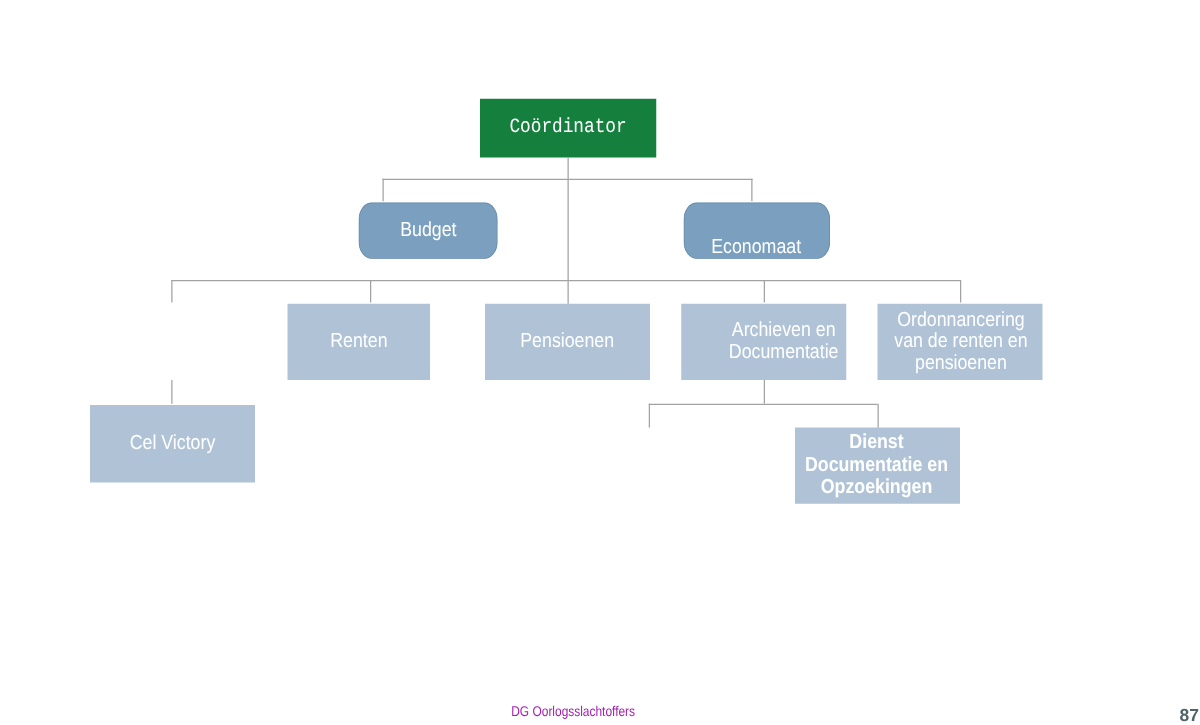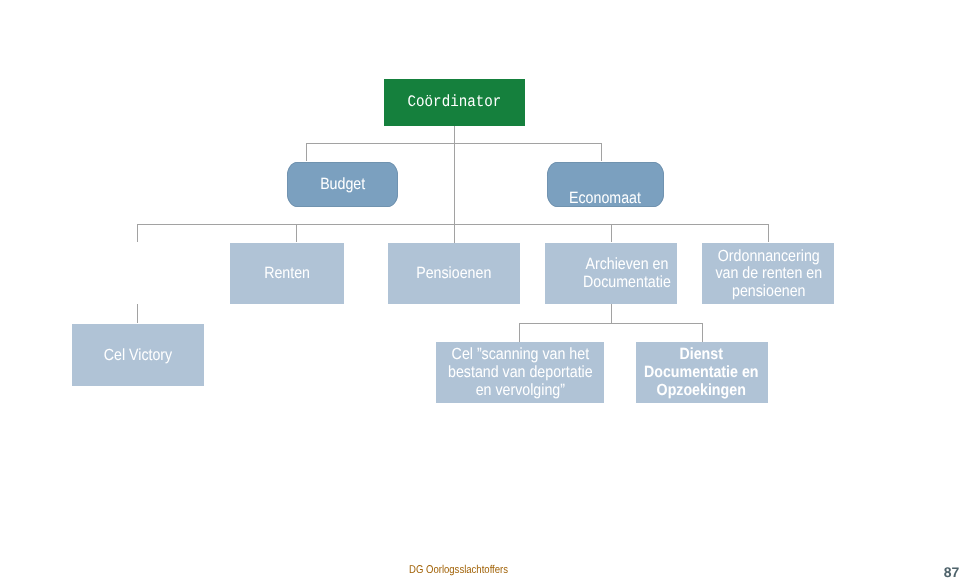--- a/index.html
+++ b/index.html
@@ -33,21 +33,21 @@
 
   .n-root  { background:#15803d;font-family:Liberation Mono, monospace; }
   .n-mid   { background:#7ba0bf; border-radius:10.5px / 13.5px;
              box-shadow:inset 0 0 0 0.7px #6d8eab; }
   .n-leaf  { background:#b0c3d6; }
 
   .conn { position:absolute; background:#a2a2a2; }
   .conn.v { width:1px; }
   .conn.h { height:1px; }
 
-  .footer-text { position:absolute; color:#a16207; white-space:nowrap; }
+  .footer-text { position:absolute; color:#a21caf; white-space:nowrap; }
   .footer-text span { display:inline-block; font-size:11.3px; transform:scaleX(0.845); transform-origin:left center; }
   .page-num { position:absolute; font-size:14px; color:#4f636b; font-weight:bold; }
 </style>
 </head>
 <body>
 
 <div id="page">
 
 
   <div class="node n-root" style="left:383.5px; top:78.5px; width:141.5px; height:47.5px;">
@@ -73,25 +73,20 @@
   </div>
   <div class="node n-leaf" style="left:702.3px; top:242.5px; width:132px; height:61.8px;">
     <span class="lbl">Ordonnancering
 van de renten en
 pensioenen</span>
   </div>
 
   <div class="node n-leaf" style="left:72.2px; top:323.5px; width:132.3px; height:62px;">
     <span class="lbl">Cel Victory</span>
   </div>
-  <div class="node n-leaf" style="left:436px; top:341.6px; width:168.3px; height:61.4px;">
-    <span class="lbl">Cel ”scanning van het
-bestand van deportatie
-en vervolging”</span>
-  </div>
   <div class="node n-leaf" style="left:635.5px; top:341.6px; width:132px; height:61.4px;font-weight:bold;">
     <span class="lbl">Dienst
 Documentatie en
 Opzoekingen</span>
   </div>
 
   <div class="conn v" style="left:453.6px; top:126px; height:116.5px;"></div>
   <div class="conn h" style="left:306px; top:143.3px; width:296px;"></div>
   <div class="conn v" style="left:306px; top:143.3px; height:18.2px;"></div>
   <div class="conn v" style="left:601px; top:143.3px; height:18.2px;"></div>

